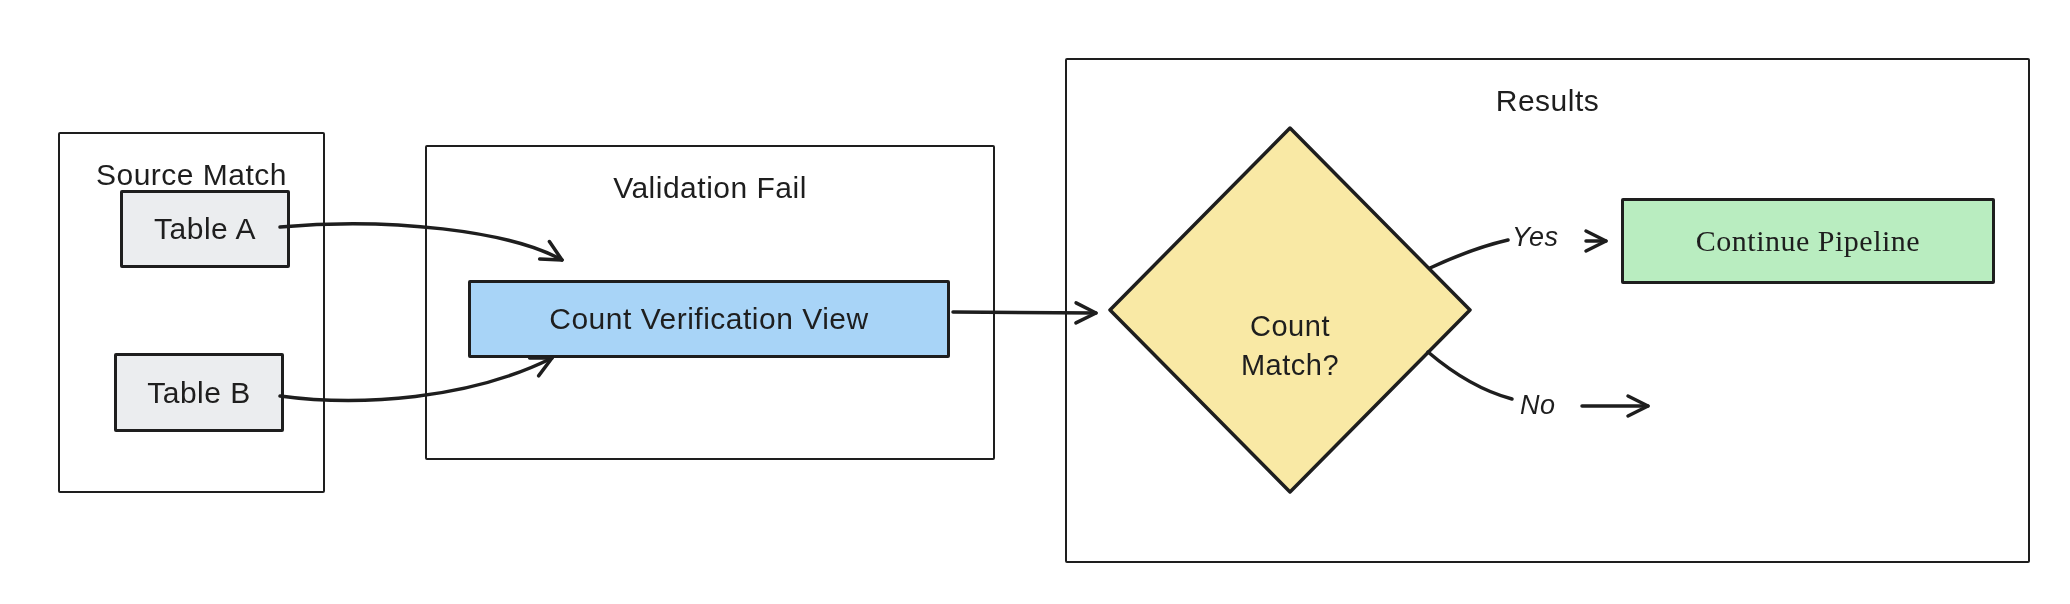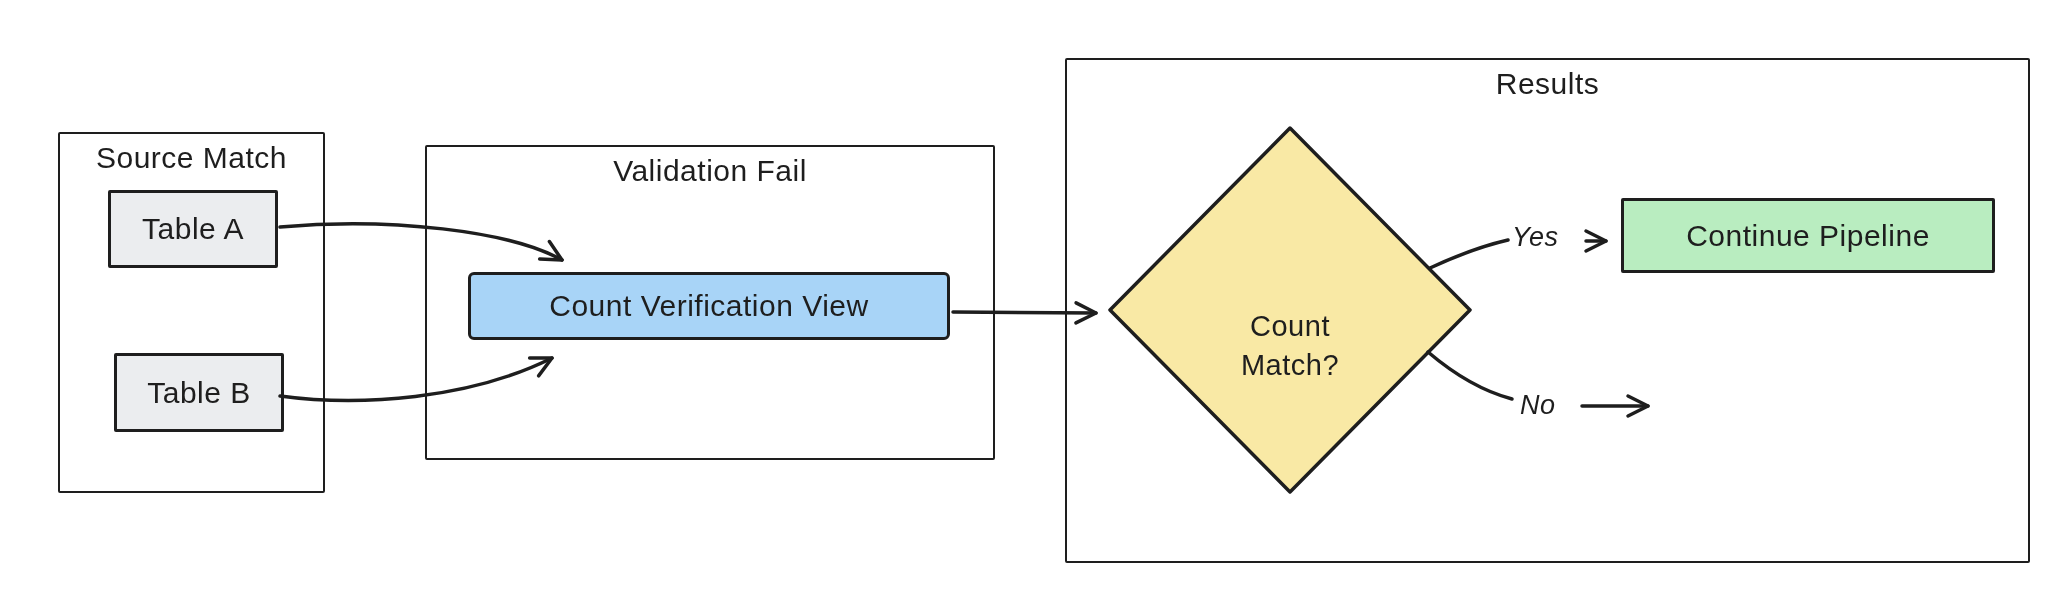--- a/index.html
+++ b/index.html
@@ -1,41 +1,41 @@
 <!DOCTYPE html>
 <html><head>
 <meta charset="utf-8">
 <style>
   html,body{margin:0;padding:0;background:#ffffff;}
   .canvas{
     position:relative;width:2070px;height:604px;overflow:hidden;
     font-family:"Liberation Sans","DejaVu Sans",sans-serif;color:#1e1e1e;background:#ffffff;
   }
   .group{position:absolute;border:2.5px solid #1e1e1e;border-radius:2px;box-sizing:border-box;background:transparent;}
-  .group-title{width:100%;text-align:center;font-size:30px;padding-top:7px;letter-spacing:.5px;}
+  .group-title{width:100%;text-align:center;font-size:30px;padding-top:24px;letter-spacing:.5px;}
   .node{
     position:absolute;border:3px solid #1e1e1e;border-radius:2px;box-sizing:border-box;
     display:flex;align-items:center;justify-content:center;
     font-size:30px;letter-spacing:.5px;white-space:nowrap;
   }
   .edge-label{position:absolute;font-size:27px;font-style:italic;letter-spacing:.5px;}
   .diamond-label{
     position:absolute;left:1180px;top:266px;width:220px;height:88px;
     display:flex;align-items:center;justify-content:center;text-align:center;
     font-size:29px;line-height:1.35;white-space:pre-line;letter-spacing:.5px;margin-top:36px;
   }
   .edges{position:absolute;left:0;top:0;pointer-events:none;}
   
   #g-source{left:58px;top:132px;width:267px;height:361px;}
   #g-validation{left:425px;top:145px;width:570px;height:315px;}
   #g-results{left:1065px;top:58px;width:965px;height:505px;}
-  #n-table-a{left:108px;top:190px;width:170px;height:78px;}
+  #n-table-a{left:120px;top:190px;width:170px;height:78px;}
   #n-table-b{left:114px;top:353px;width:170px;height:79px;}
-  #n-cvv{left:468px;top:272px;width:482px;height:68px;border-radius:6px;}
-  #n-continue{left:1621px;top:198px;width:374px;height:75px;}
+  #n-cvv{left:468px;top:280px;width:482px;height:78px;}
+  #n-continue{left:1621px;top:198px;width:374px;height:86px;font-family:Liberation Serif, serif;}
   #n-fail{left:1671px;top:356px;width:271px;height:94px;}
   #lbl-yes{left:1512px;top:222px;}
   #lbl-no{left:1520px;top:390px;}
 </style>
 </head>
 <body>
 
 <div class="canvas" style="background: rgb(255, 255, 255);">
 
   <div class="group" id="g-source">

